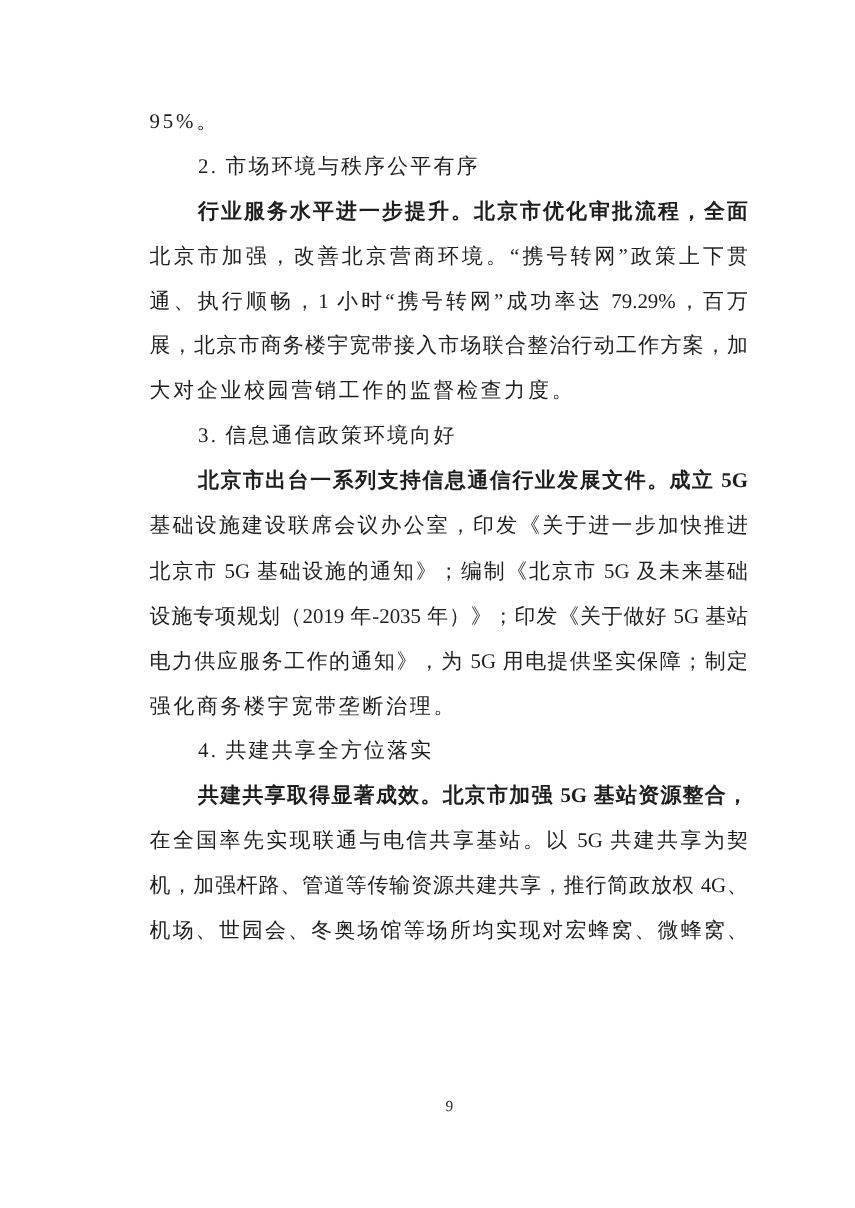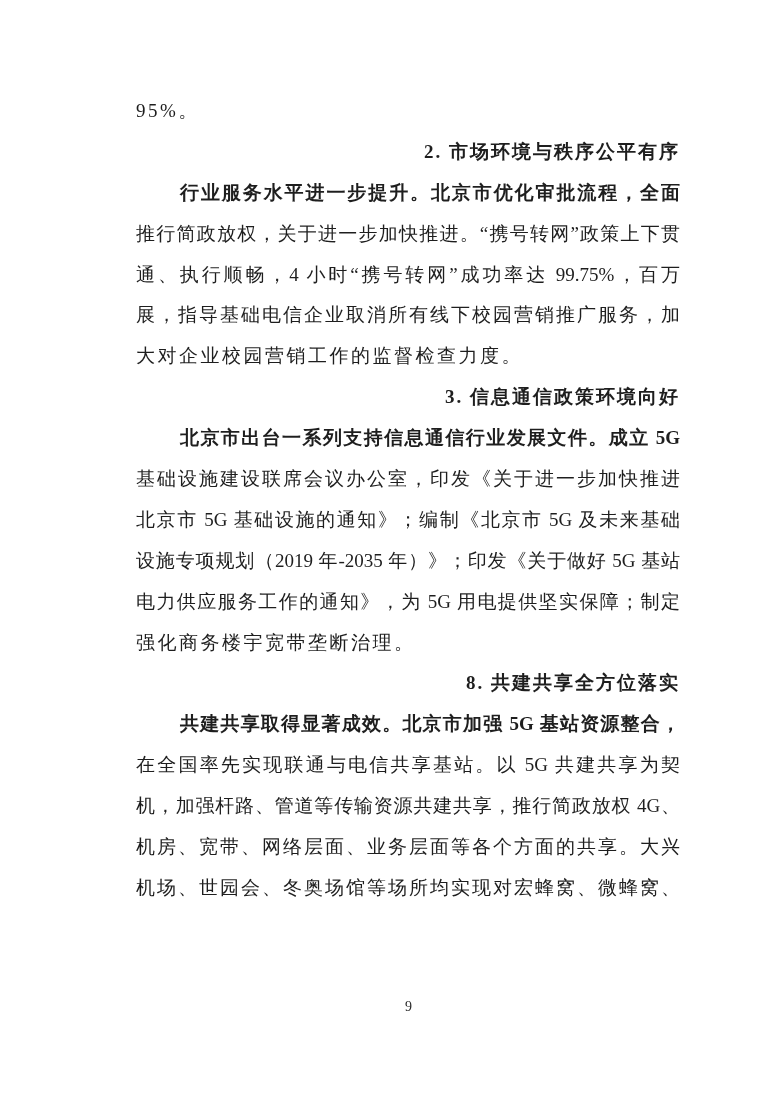--- a/index.html
+++ b/index.html
@@ -37,56 +37,54 @@
     text-align: justify;
     text-align-last: justify;
     -moz-text-align-last: justify;
     text-justify: inter-character;
   }
   .line.indent {
     padding-left: 44px;
     font-weight: bold;
   }
   .line.heading {
-    font-weight: bold;
+    font-weight: normal;
     letter-spacing: 2px;
-    text-align: right;
   }
   .footer {
     position: absolute;
     left: 0;
     top: 999px;
     width: 100%;
     text-align: center;
     font-size: 14px;
     color: #2a2a2a;
   }
 </style>
 </head>
 <body>
 
 <div class="page">
   <div class="content" id="doc-lines">
       <div class="line">95%。</div>
       <div class="line heading indent">2. 市场环境与秩序公平有序</div>
       <div class="line indent fill">行业服务水平进一步提升。北京市优化审批流程，全面</div>
-      <div class="line fill">推行简政放权，关于进一步加快推进。“携号转网”政策上下贯</div>
-      <div class="line fill">通、执行顺畅，4 小时“携号转网”成功率达 99.75%，百万</div>
-      <div class="line fill">展，指导基础电信企业取消所有线下校园营销推广服务，加</div>
+      <div class="line fill">北京市加强，改善北京营商环境。“携号转网”政策上下贯</div>
+      <div class="line fill">通、执行顺畅，1 小时“携号转网”成功率达 79.29%，百万</div>
+      <div class="line fill">展，北京市商务楼宇宽带接入市场联合整治行动工作方案，加</div>
       <div class="line">大对企业校园营销工作的监督检查力度。</div>
       <div class="line heading indent">3. 信息通信政策环境向好</div>
       <div class="line indent fill">北京市出台一系列支持信息通信行业发展文件。成立 5G</div>
       <div class="line fill">基础设施建设联席会议办公室，印发《关于进一步加快推进</div>
       <div class="line fill">北京市 5G 基础设施的通知》；编制《北京市 5G 及未来基础</div>
       <div class="line fill">设施专项规划（2019 年-2035 年）》；印发《关于做好 5G 基站</div>
       <div class="line fill">电力供应服务工作的通知》，为 5G 用电提供坚实保障；制定</div>
       <div class="line">强化商务楼宇宽带垄断治理。</div>
-      <div class="line heading indent">8. 共建共享全方位落实</div>
+      <div class="line heading indent">4. 共建共享全方位落实</div>
       <div class="line indent fill">共建共享取得显著成效。北京市加强 5G 基站资源整合，</div>
       <div class="line fill">在全国率先实现联通与电信共享基站。以 5G 共建共享为契</div>
       <div class="line fill">机，加强杆路、管道等传输资源共建共享，推行简政放权 4G、</div>
-      <div class="line fill">机房、宽带、网络层面、业务层面等各个方面的共享。大兴</div>
       <div class="line fill">机场、世园会、冬奥场馆等场所均实现对宏蜂窝、微蜂窝、</div>
     </div>
   <div class="footer">
     <span>9</span>
   </div>
 </div>
 
 </body></html>

